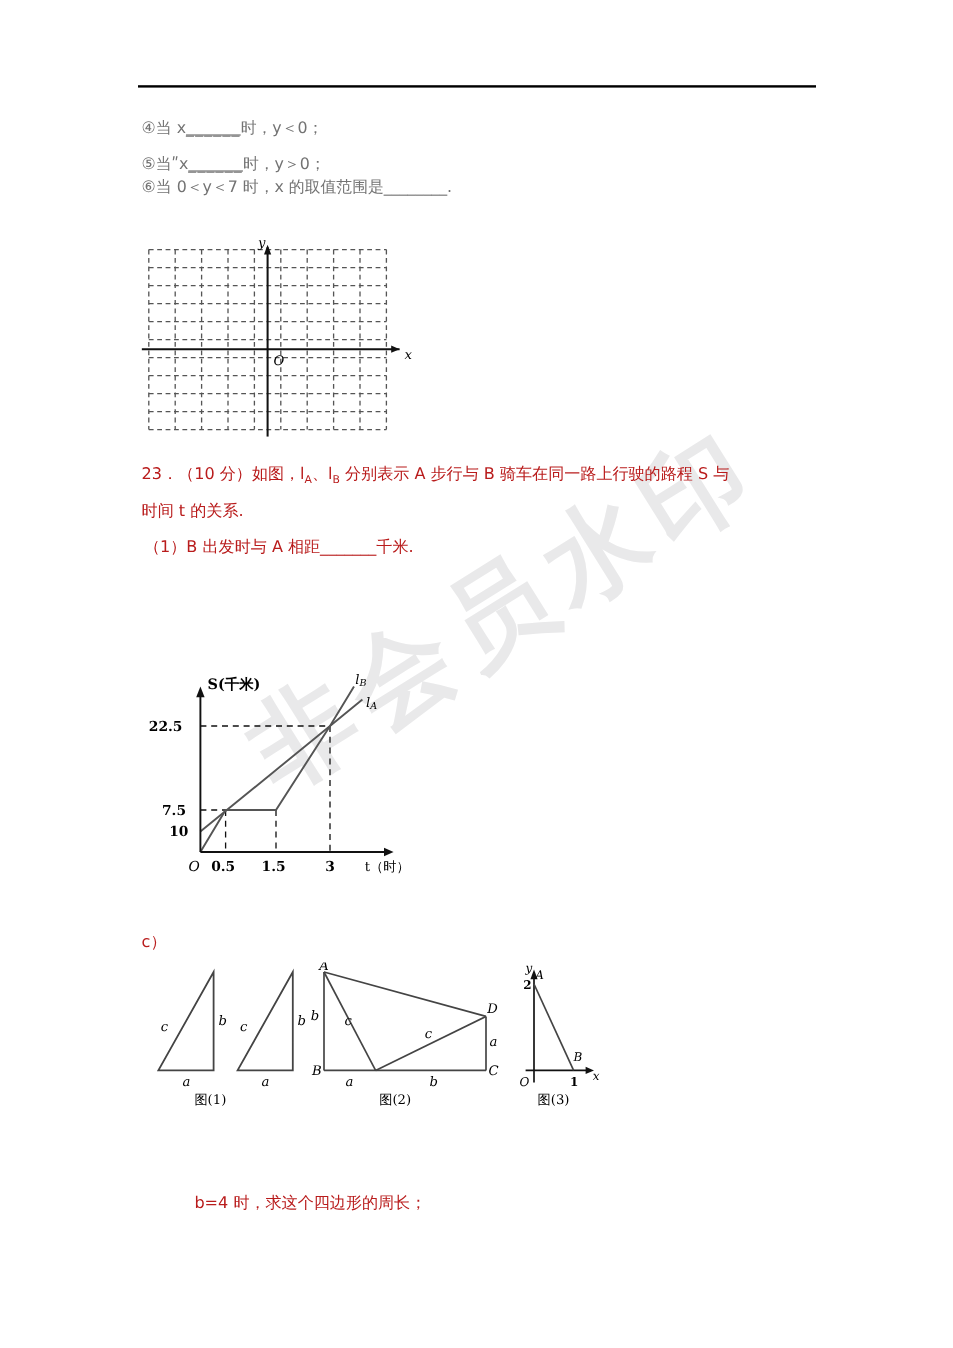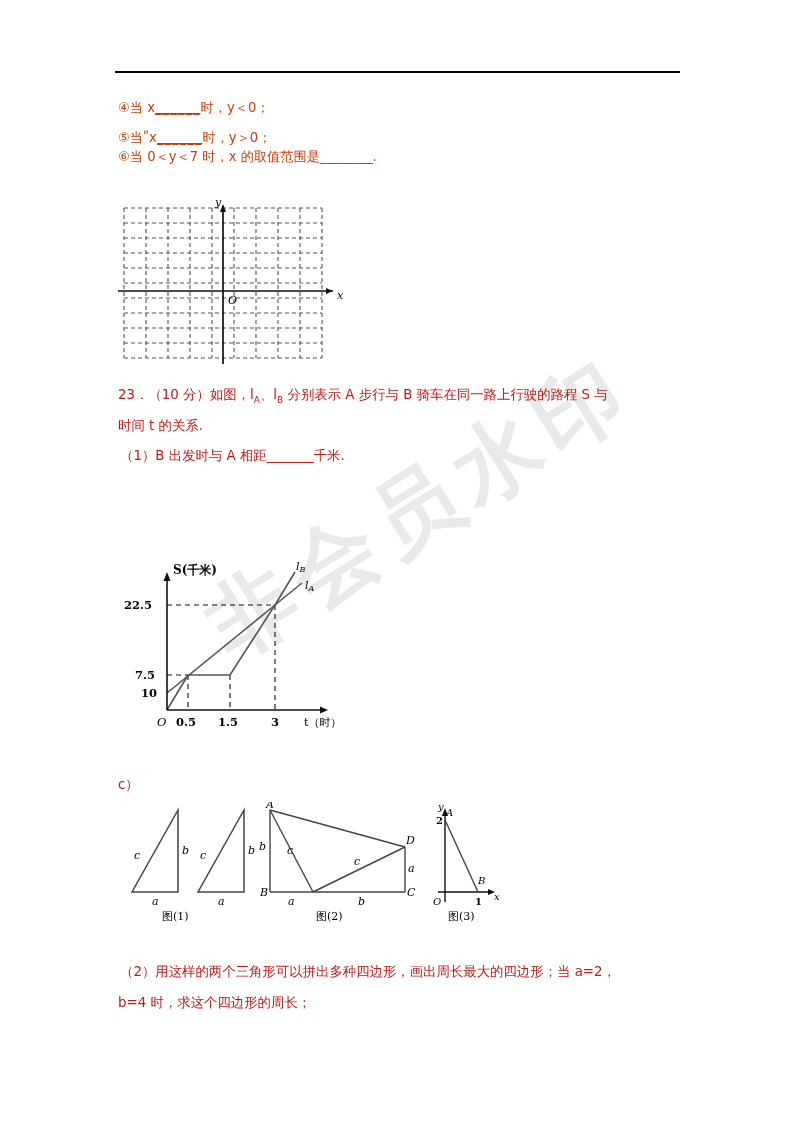--- a/index.html
+++ b/index.html
@@ -45,21 +45,21 @@
     border-top:2px solid #000;
     z-index:10;
   }
 
   
   .txt {
     position:absolute;
     font-family:"DejaVu Sans", sans-serif;
     font-size:13.2px;
     line-height:1.5;
-    color:#c2410c;
+    color:#737373;
     z-index:20;
     white-space:nowrap;
   }
   .blank { text-decoration:underline; letter-spacing:1px; }
   .body-line {
     position:absolute;
     left:118px;
     font-family:"DejaVu Sans", sans-serif;
     font-size:13.4px;
     color:#b91c1c;
@@ -256,16 +256,15 @@
       <text x="316" y="22" font-size="10" font-weight="bold" font-family="DejaVu Sans, sans-serif">2</text>
       <text x="358" y="82" font-size="10" font-style="italic">B</text>
       <text x="355" y="103" font-size="10" font-weight="bold" font-family="DejaVu Sans, sans-serif">1</text>
       <text x="313" y="103" font-size="10" font-style="italic">O</text>
       <text x="374" y="98" font-size="10" font-style="italic">x</text>
       <text x="318" y="8" font-size="10" font-style="italic">y</text>
       <text x="328" y="118" font-size="11" font-family="DejaVu Sans, sans-serif">图(3)</text>
     </svg>
   </div>
 
-  <div class="body-line indent" style="top:963px;">（2）用这样的两个三角形可以拼出多种四边形，画出周长最大的四边形；当 a=2，</div>
-  <div class="body-line" style="top:994px;">b=4 时，求这个四边形的周长；</div>
+  <div class="body-line" style="top:994px;margin-left:44px;">b=4 时，求这个四边形的周长；</div>
 
 </div>
 
 </body></html>

